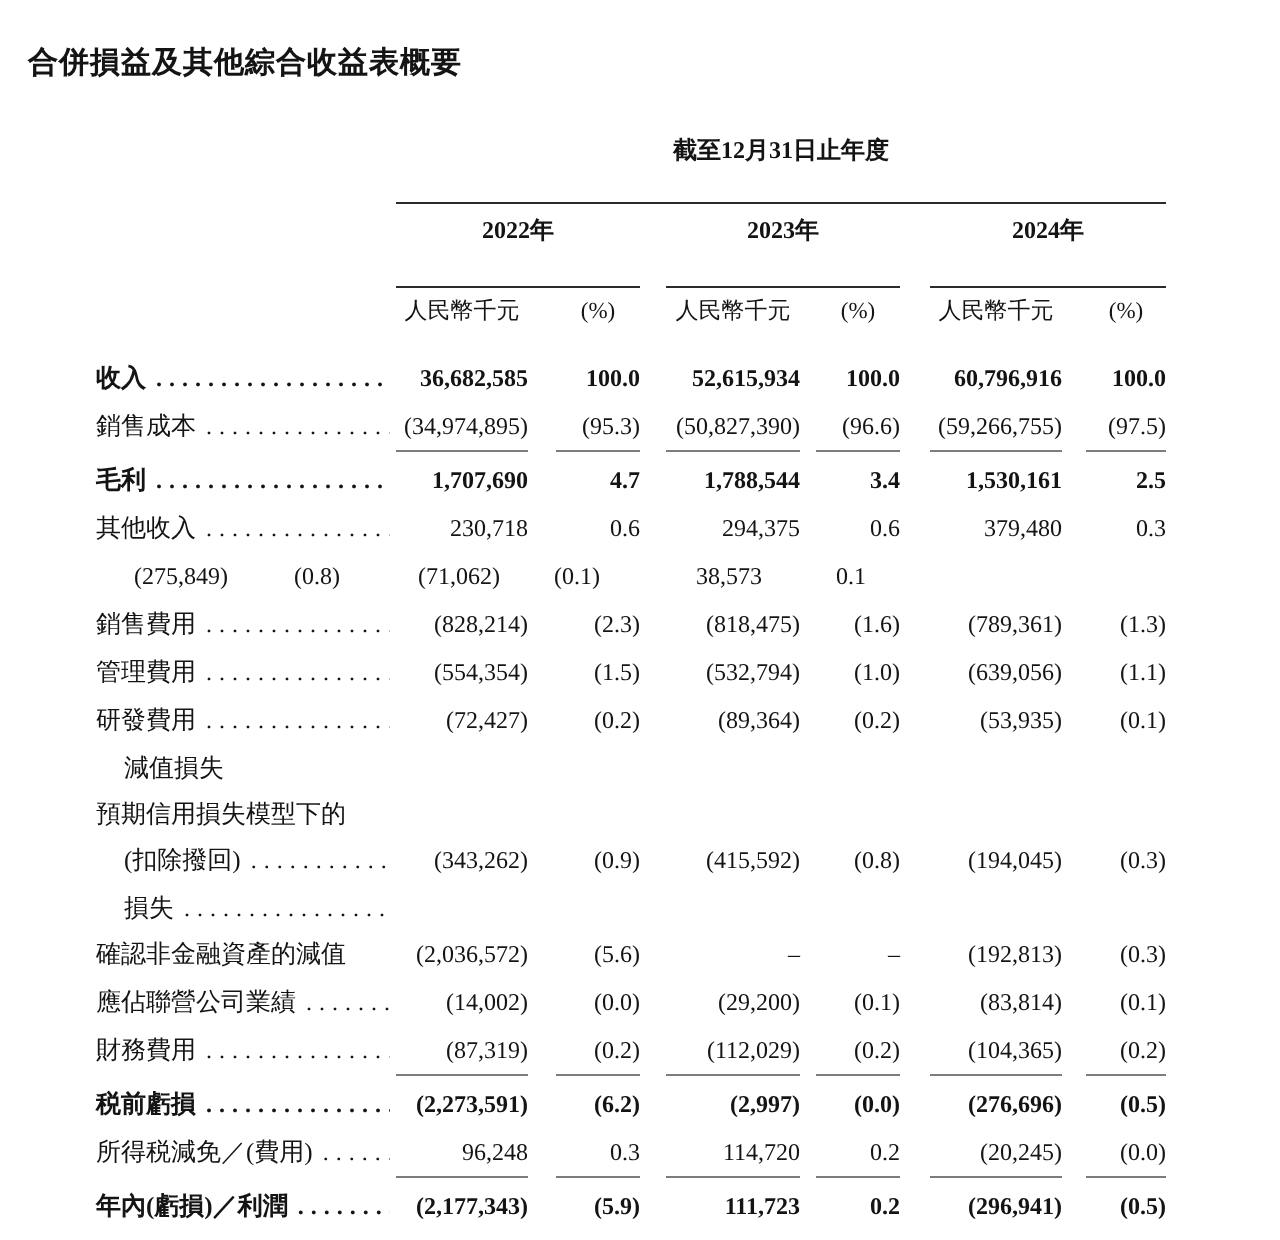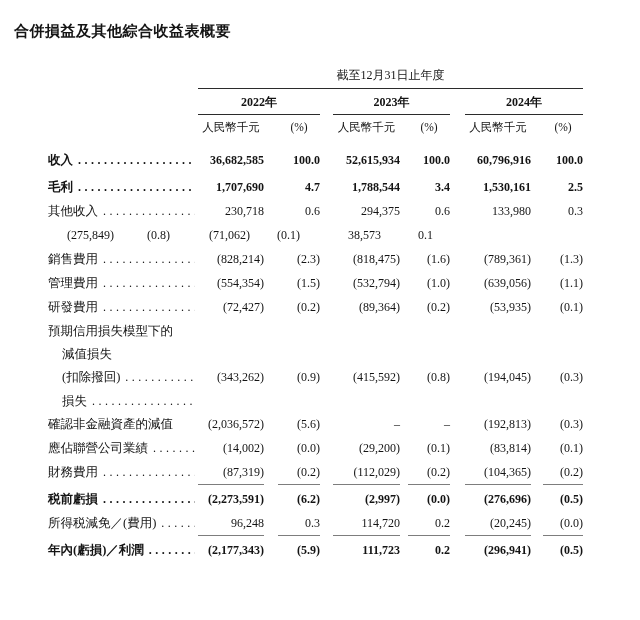--- a/index.html
+++ b/index.html
@@ -13,28 +13,28 @@
   .title {
     position: absolute; left: 14px; top: 22px;
     font-family: "Liberation Sans", "DejaVu Sans", sans-serif;
     font-size: 15px; font-weight: 700; letter-spacing: 0.5px; text-align: right;
   }
   .table { position: absolute; left: 48px; top: 68px; width: 535px; }
 
   
   .head { margin-left: 150px; width: 385px; }
   .period-cell {
-    text-align: center; font-weight: 400; font-size: 12px;
-    line-height: 15px; padding-bottom: 5px;
+    text-align: center; font-weight: 700; font-size: 12px;
+    line-height: 15px; padding-bottom: 18px;
     border-bottom: 1.5px solid #2b2b2b;
   }
   .years-row { display: flex; margin-top: 6px; }
   .year-cell {
     font-weight: 700; font-size: 12px; text-align: center;
-    line-height: 15px; padding-bottom: 4px;
+    line-height: 15px; padding-bottom: 20px;
     border-bottom: 1.5px solid #2b2b2b;
   }
   .units-row { display: flex; margin-top: 5px; font-size: 11.5px; }
   .units-row .u { text-align: center; line-height: 15px; }
 
   
   .wy1 { width: 122px; } .wgy1 { width: 13px; } .wy2 { width: 117px; }
   .wgy2 { width: 15px; } .wy3 { width: 118px; }
   .wa1 { width: 66px; } .wga { width: 14px; } .wp1 { width: 42px; }
   .wg1 { width: 13px; } .wa2 { width: 67px; } .wgb { width: 8px; }
@@ -109,20 +109,39 @@
     <div class="c wp1">100.0</div>
     <div class="g wg1"></div>
     <div class="c wa2">52,615,934</div>
     <div class="g wgb"></div>
     <div class="c wp2">100.0</div>
     <div class="g wg2"></div>
     <div class="c wa3">60,796,916</div>
     <div class="g wgc"></div>
     <div class="c wp3">100.0</div>
   </div>
+        <div class="trow rule">
+    <div class="lbl">
+            <div class="lline">
+              <span>銷售成本</span>
+              <span class="leader"></span>
+            </div>
+          </div>
+    <div class="c wa1">(34,974,895)</div>
+    <div class="g wga"></div>
+    <div class="c wp1">(95.3)</div>
+    <div class="g wg1"></div>
+    <div class="c wa2">(50,827,390)</div>
+    <div class="g wgb"></div>
+    <div class="c wp2">(96.6)</div>
+    <div class="g wg2"></div>
+    <div class="c wa3">(59,266,755)</div>
+    <div class="g wgc"></div>
+    <div class="c wp3">(97.5)</div>
+  </div>
         <div class="trow b gap-top">
     <div class="lbl">
             <div class="lline">
               <span>毛利</span>
               <span class="leader"></span>
             </div>
           </div>
     <div class="c wa1">1,707,690</div>
     <div class="g wga"></div>
     <div class="c wp1">4.7</div>
@@ -143,21 +162,21 @@
             </div>
           </div>
     <div class="c wa1">230,718</div>
     <div class="g wga"></div>
     <div class="c wp1">0.6</div>
     <div class="g wg1"></div>
     <div class="c wa2">294,375</div>
     <div class="g wgb"></div>
     <div class="c wp2">0.6</div>
     <div class="g wg2"></div>
-    <div class="c wa3">133,980</div>
+    <div class="c wa3">379,480</div>
     <div class="g wgc"></div>
     <div class="c wp3">0.3</div>
   </div>
         <div class="trow">
     <div class="c wa1">(275,849)</div>
     <div class="g wga"></div>
     <div class="c wp1">(0.8)</div>
     <div class="g wg1"></div>
     <div class="c wa2">(71,062)</div>
     <div class="g wgb"></div>
@@ -219,26 +238,26 @@
     <div class="c wa2">(89,364)</div>
     <div class="g wgb"></div>
     <div class="c wp2">(0.2)</div>
     <div class="g wg2"></div>
     <div class="c wa3">(53,935)</div>
     <div class="g wgc"></div>
     <div class="c wp3">(0.1)</div>
   </div>
         <div class="trow">
     <div class="lbl">
-            <div class="lline">
-              <span>預期信用損失模型下的</span>
-            </div>
             <div class="lline ind">
               <span>減值損失</span>
             </div>
+            <div class="lline">
+              <span>預期信用損失模型下的</span>
+            </div>
             <div class="lline ind">
               <span>(扣除撥回)</span>
               <span class="leader"></span>
             </div>
           </div>
     <div class="c wa1">(343,262)</div>
     <div class="g wga"></div>
     <div class="c wp1">(0.9)</div>
     <div class="g wg1"></div>
     <div class="c wa2">(415,592)</div>

